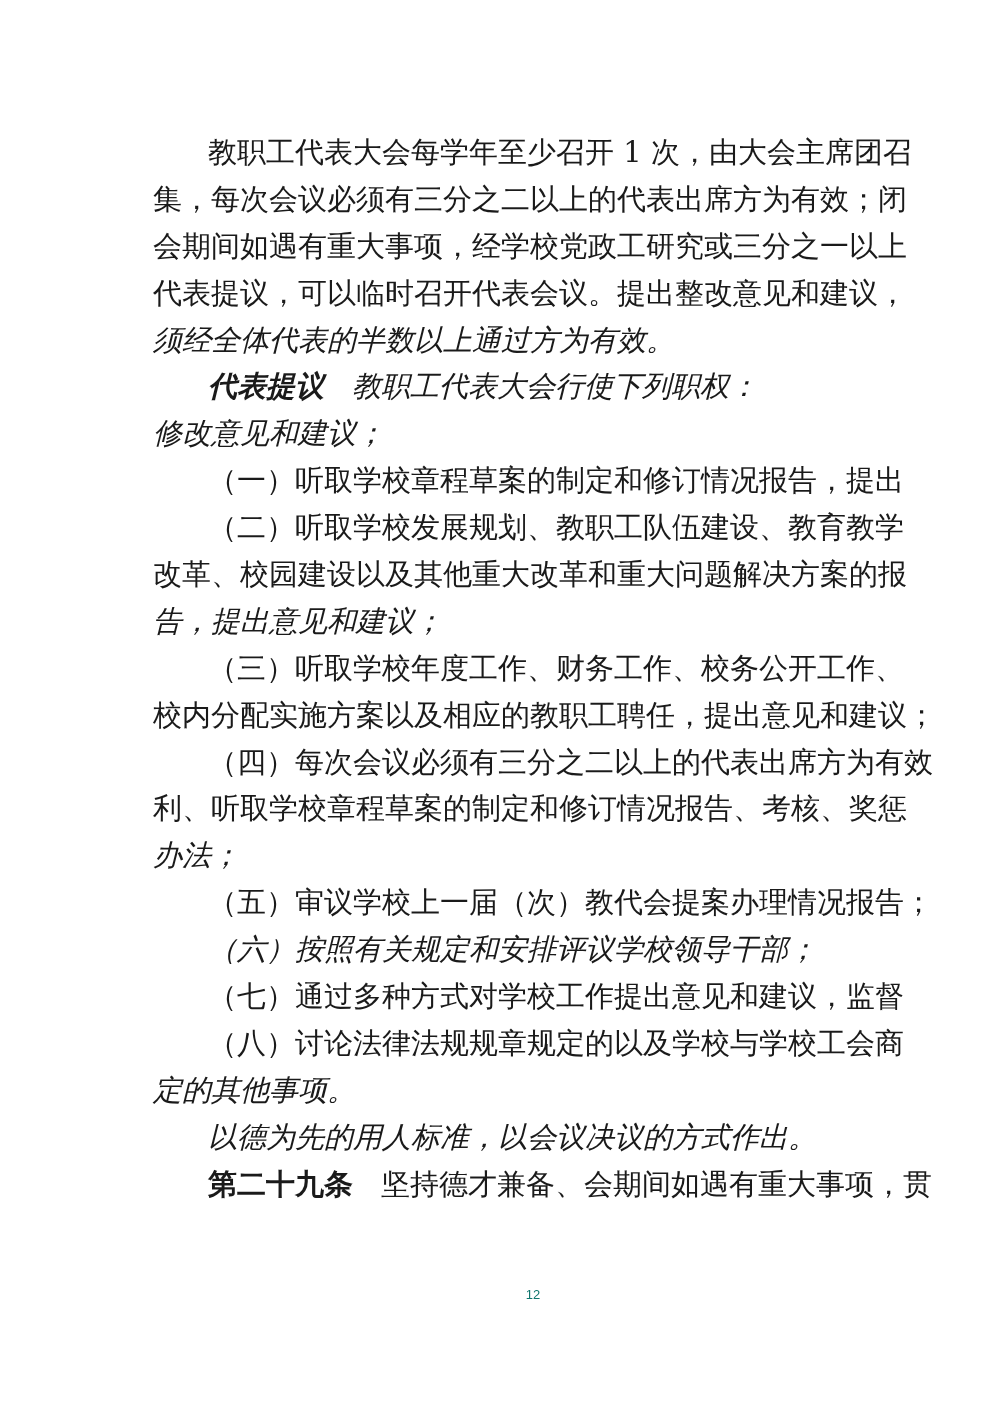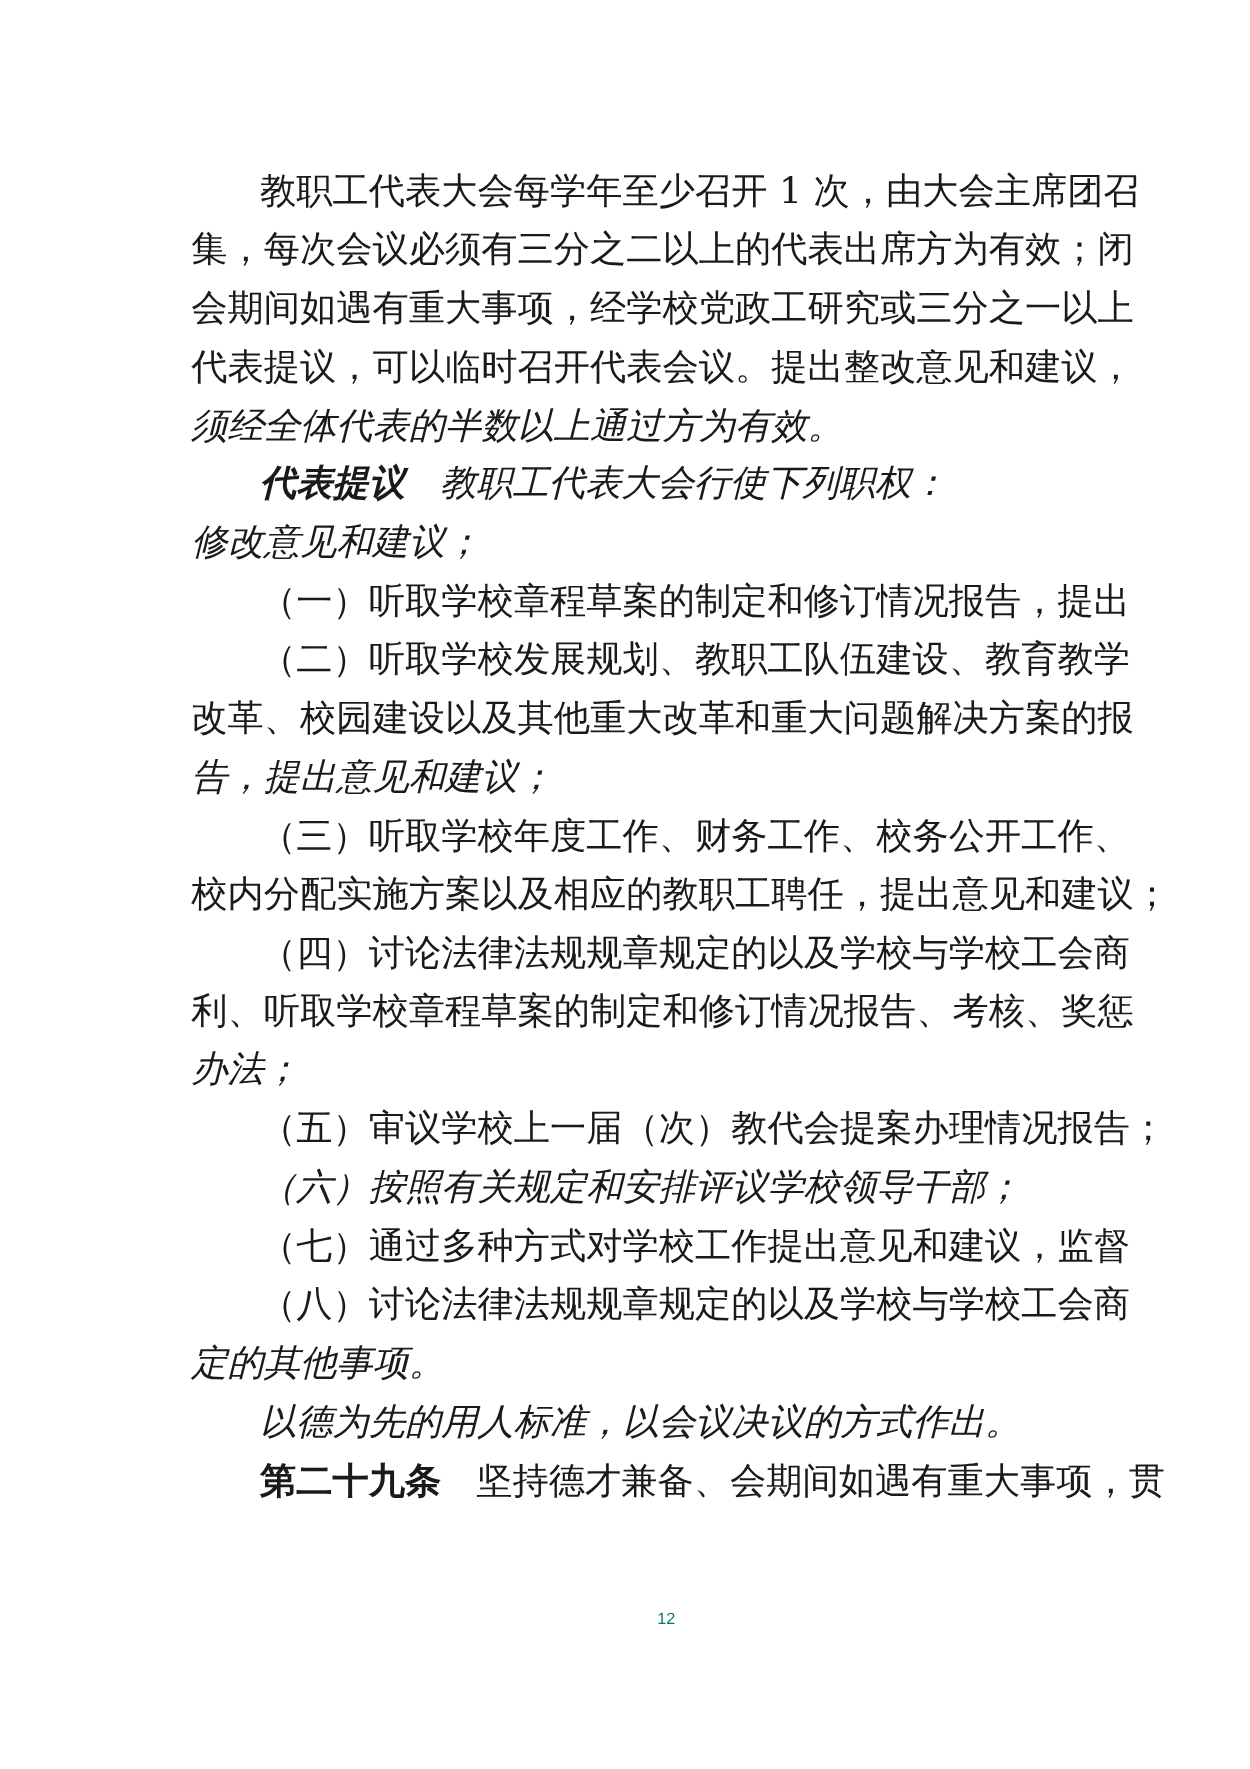--- a/index.html
+++ b/index.html
@@ -35,21 +35,21 @@
     <div class="line last">修改意见和建议；</div>
     <div class="line indent">（一）听取学校章程草案的制定和修订情况报告，提出</div>
 
     <div class="line indent">（二）听取学校发展规划、教职工队伍建设、教育教学</div>
     <div class="line">改革、校园建设以及其他重大改革和重大问题解决方案的报</div>
     <div class="line last">告，提出意见和建议；</div>
 
     <div class="line indent">（三）听取学校年度工作、财务工作、校务公开工作、</div>
     <div class="line">校内分配实施方案以及相应的教职工聘任，提出意见和建议；</div>
 
-    <div class="line indent">（四）讨论法律法规规章规定的以及学校与学校工会商</div>
+    <div class="line indent">（四）每次会议必须有三分之二以上的代表出席方为有效</div>
     <div class="line">利、听取学校章程草案的制定和修订情况报告、考核、奖惩</div>
     <div class="line last">办法；</div>
 
     <div class="line indent">（五）审议学校上一届（次）教代会提案办理情况报告；</div>
 
     <div class="line indent last">（六）按照有关规定和安排评议学校领导干部；</div>
 
     <div class="line indent">（七）通过多种方式对学校工作提出意见和建议，监督</div>
 
     <div class="line indent">（八）讨论法律法规规章规定的以及学校与学校工会商</div>

